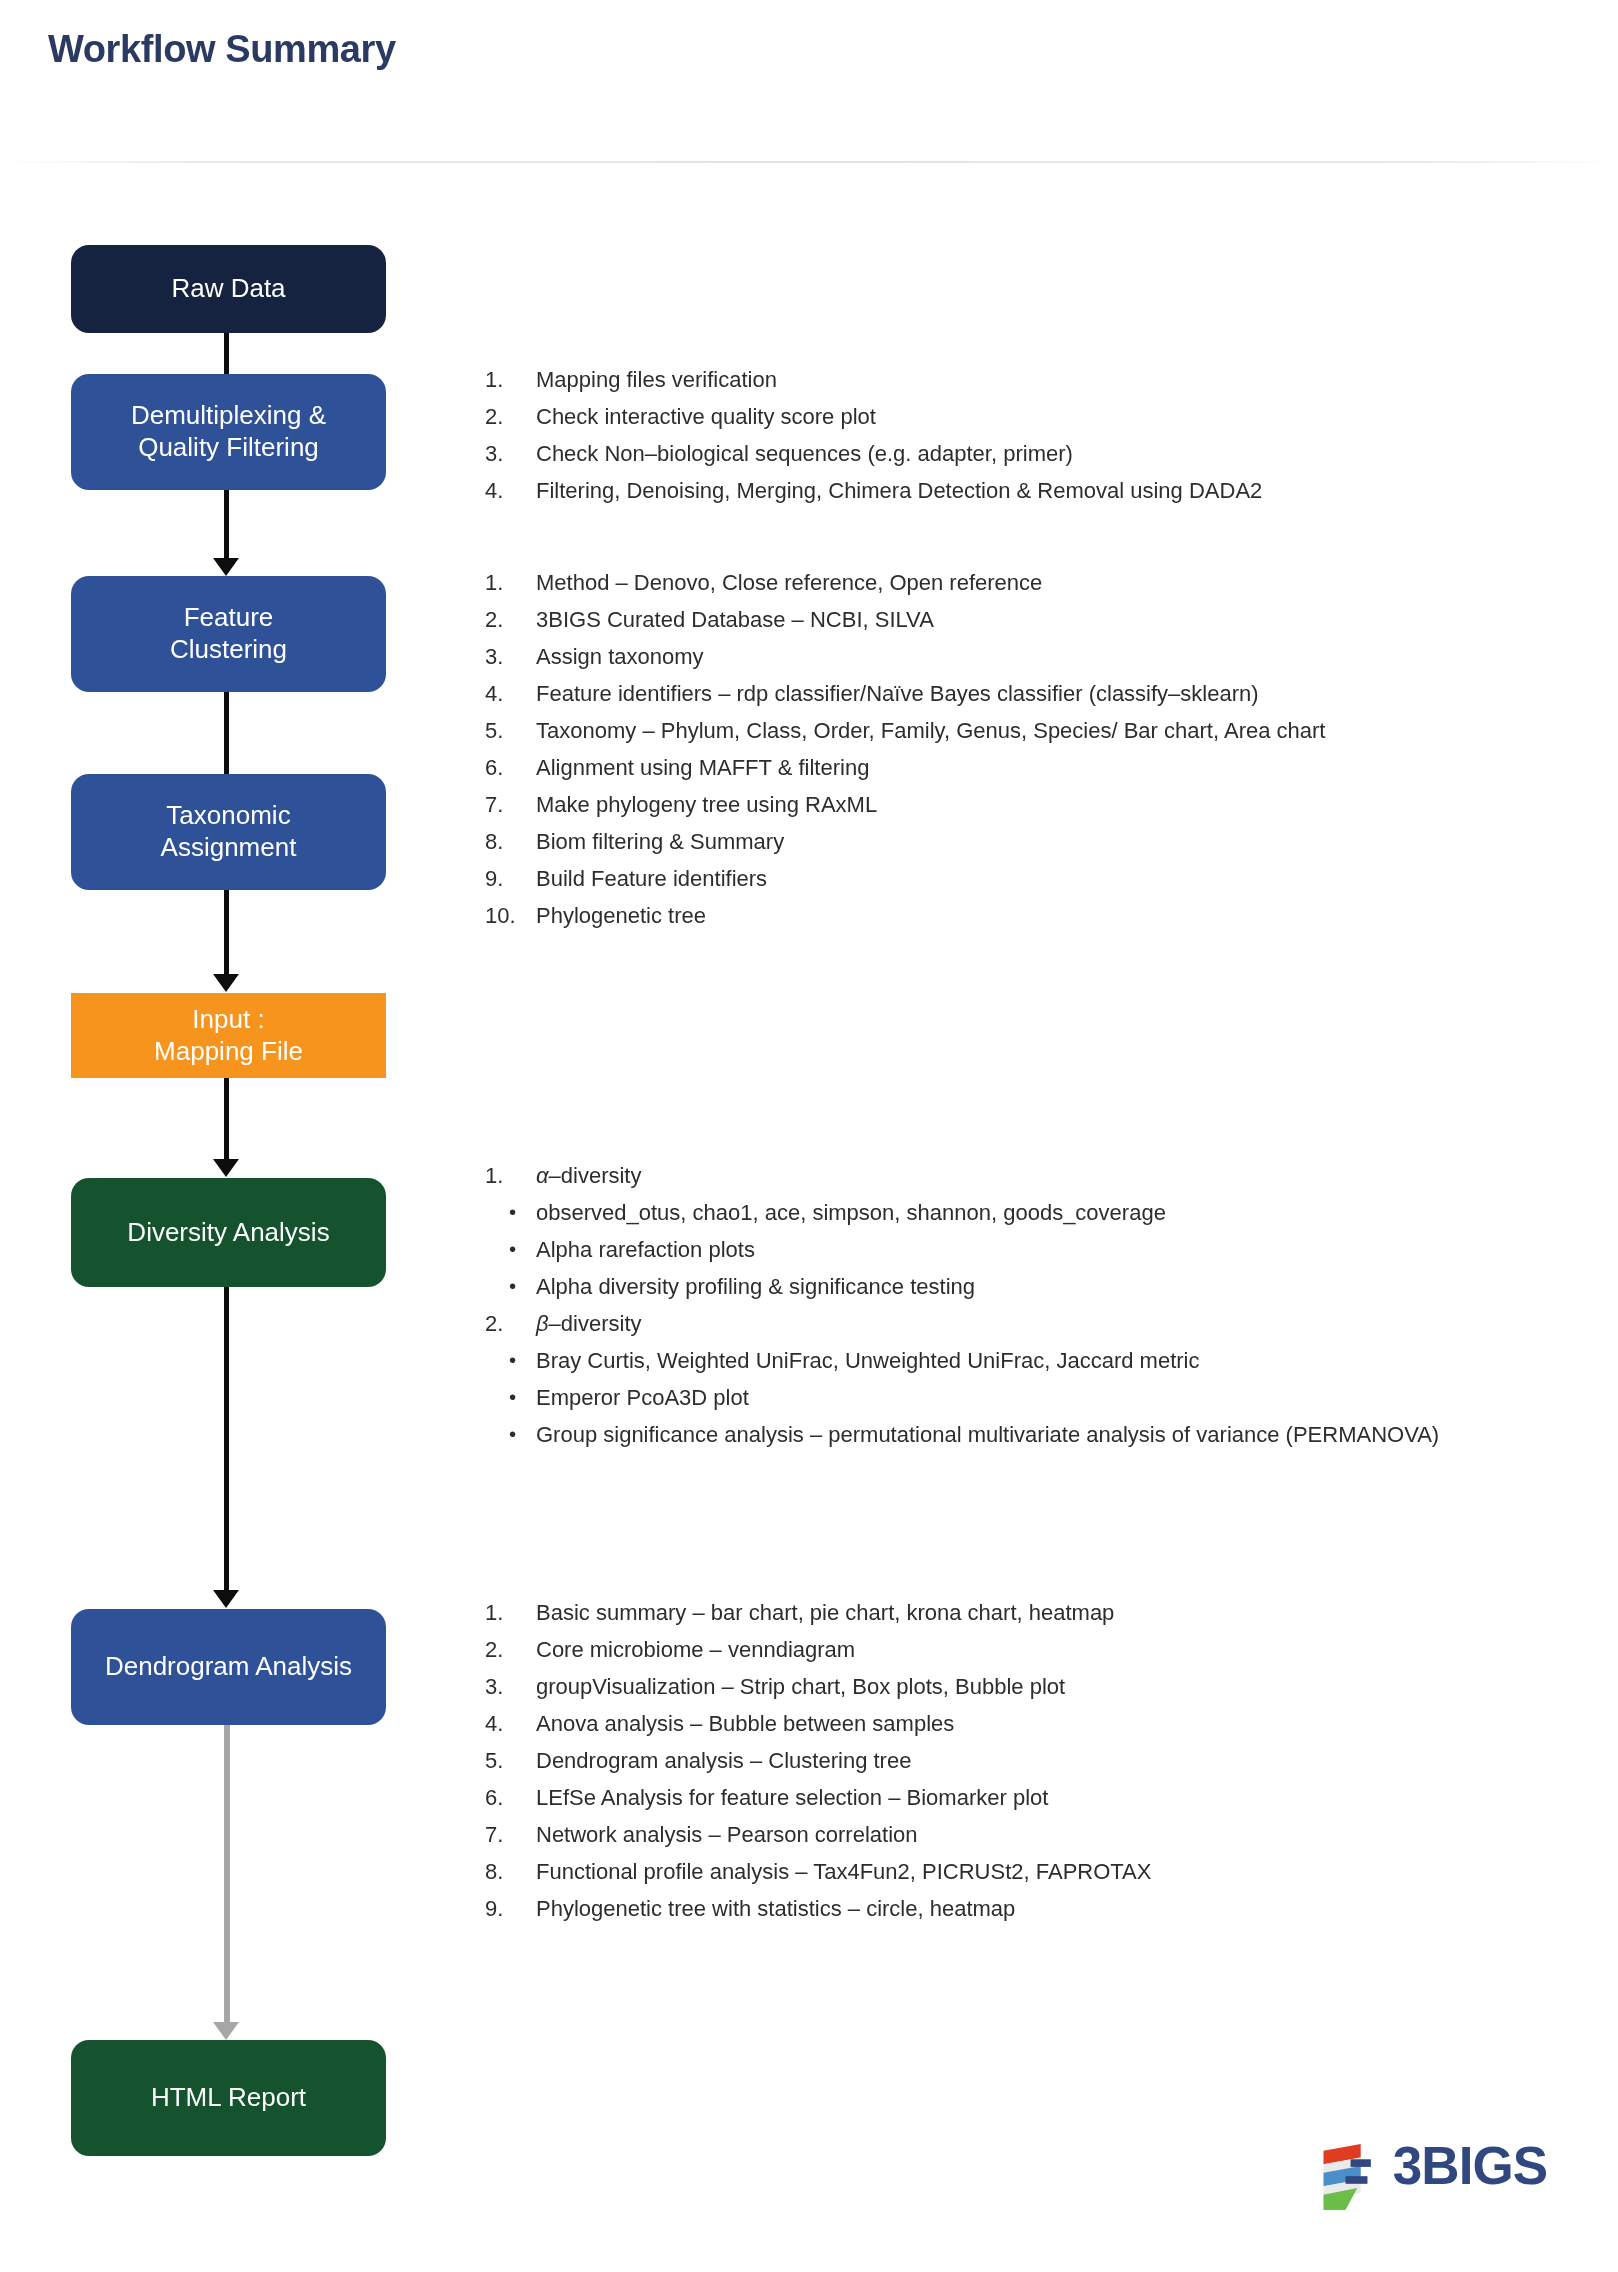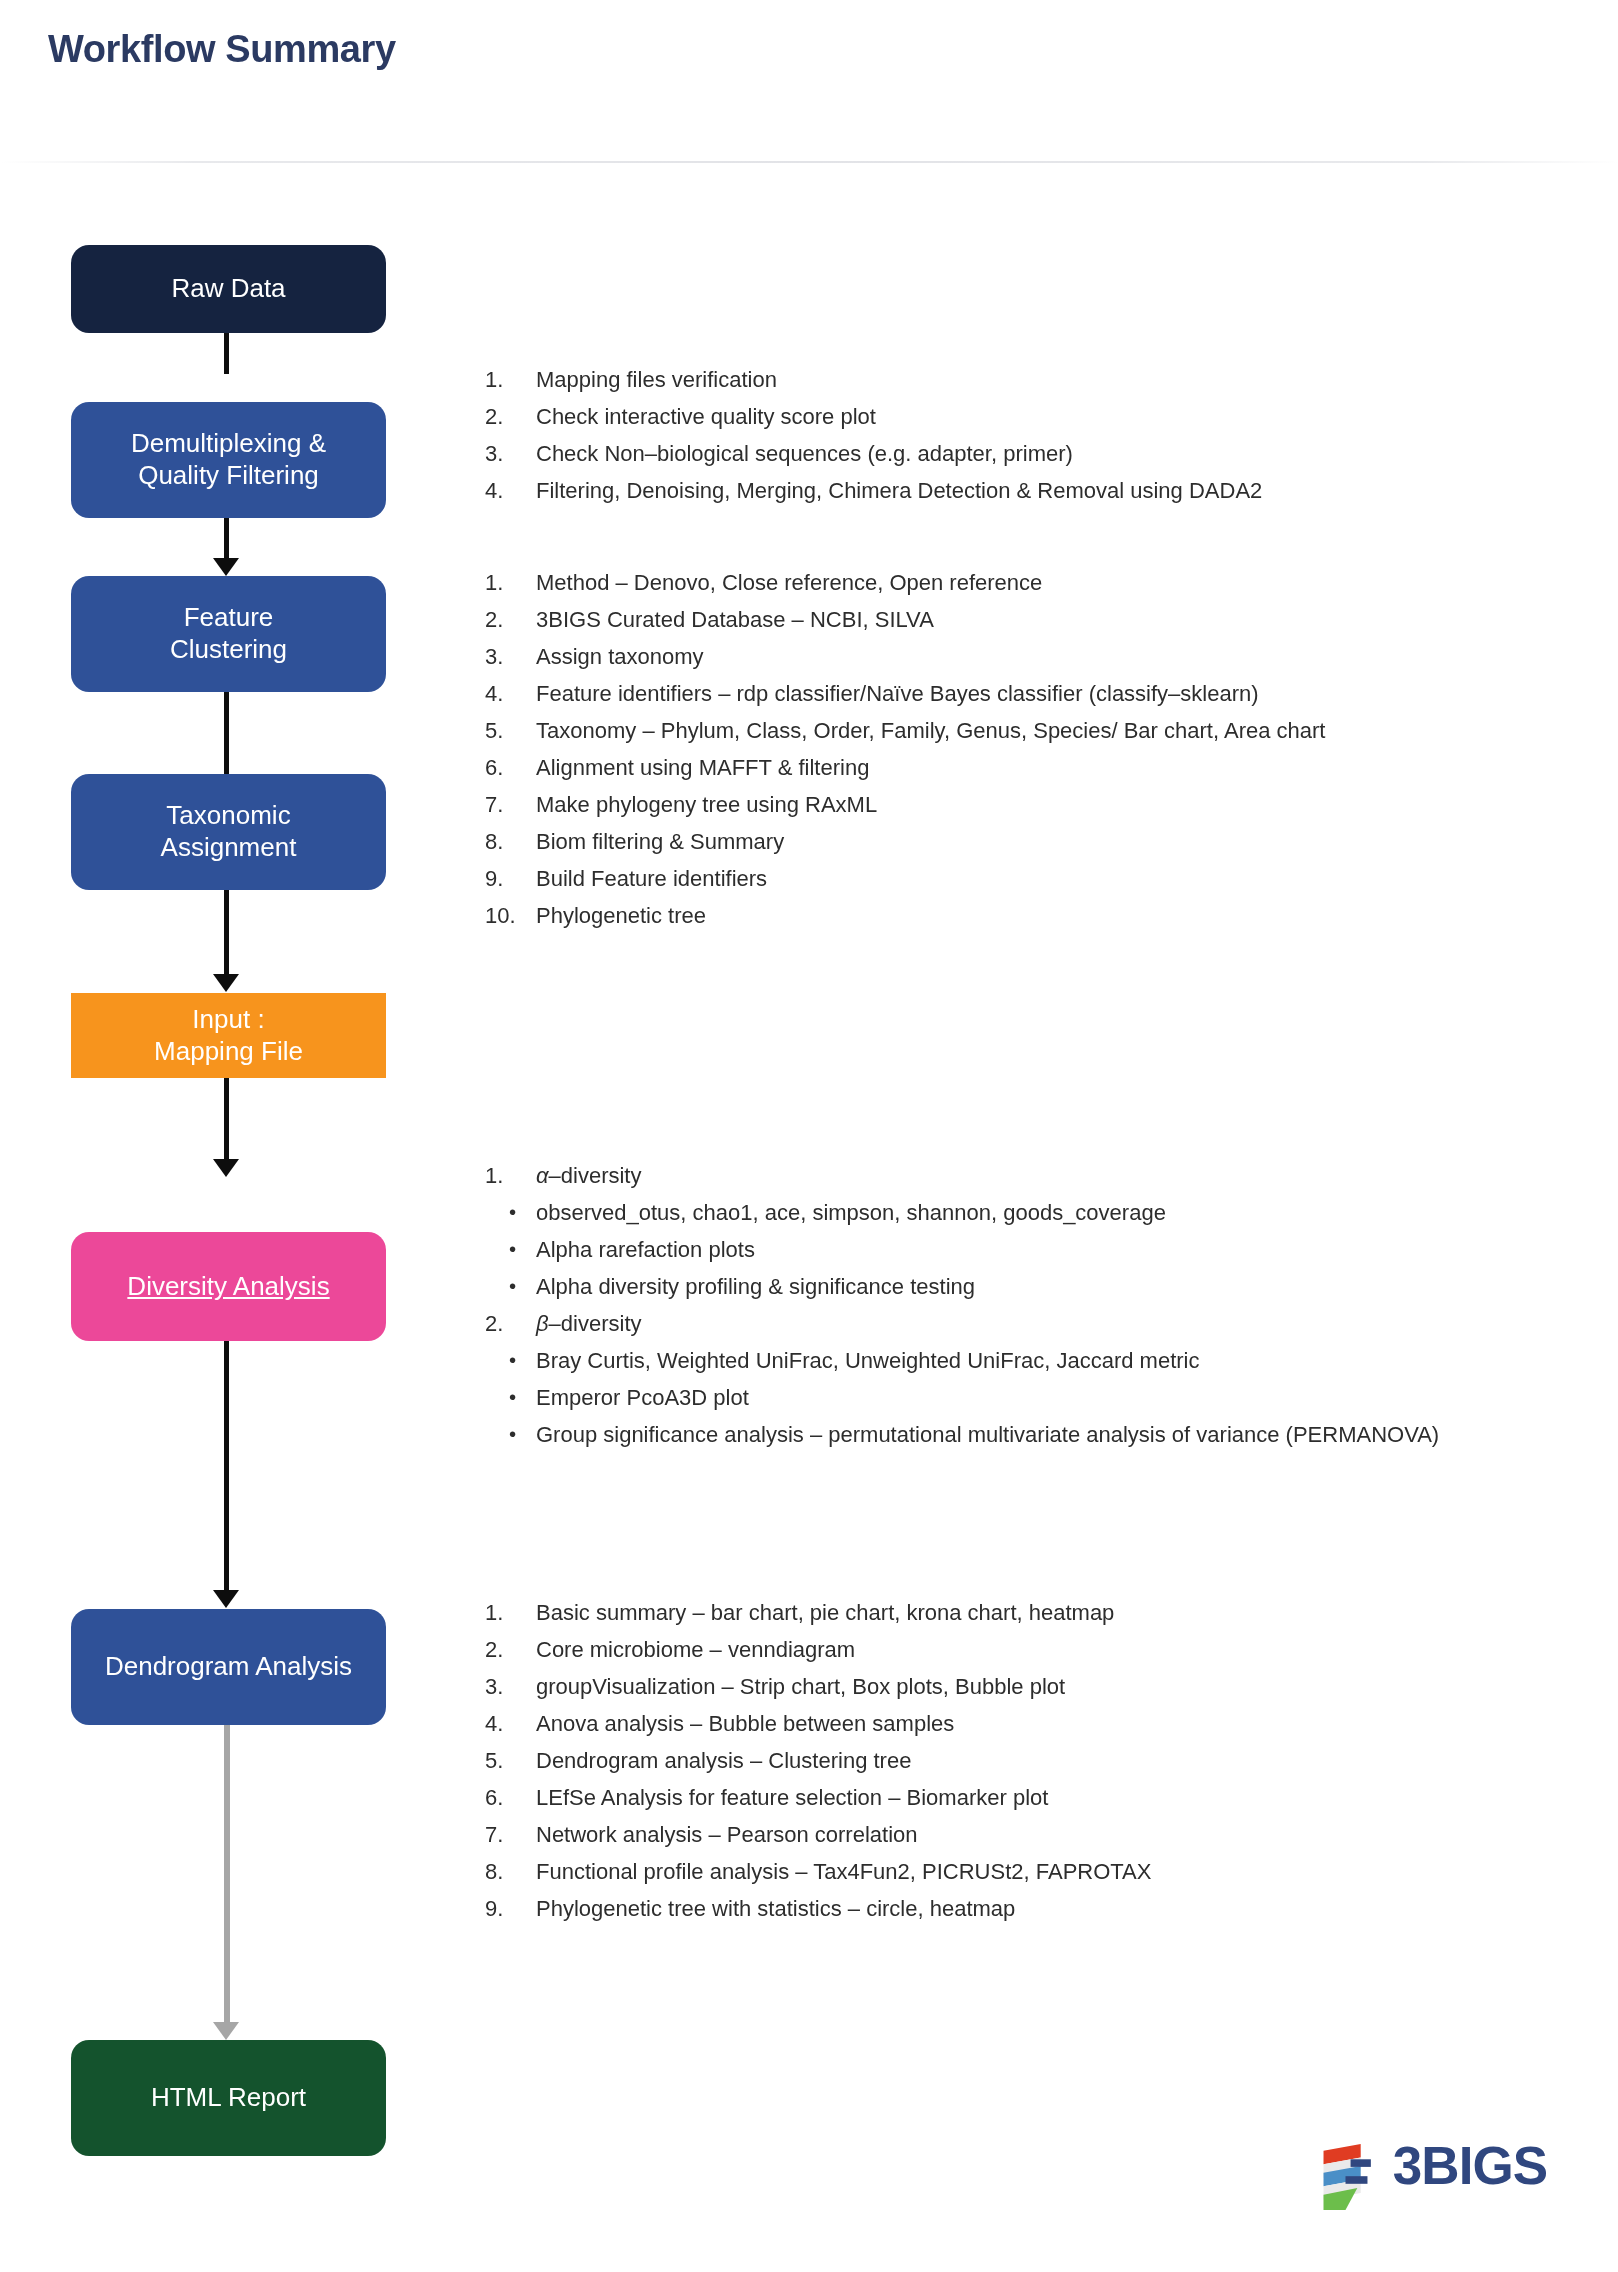--- a/index.html
+++ b/index.html
@@ -166,37 +166,37 @@
       <div class="arrowhead" style="top: 974px;"></div>
       <div class="connector" style="top: 1078px; height: 84px;"></div>
       <div class="arrowhead" style="top: 1159px;"></div>
       <div class="connector" style="top: 1286px; height: 307px;"></div>
       <div class="arrowhead" style="top: 1590px;"></div>
       <div class="connector gray" style="top: 1724px; height: 301px;"></div>
       <div class="arrowhead gray" style="top: 2022px;"></div>
       <div class="flow-node" style="top: 245px; height: 88px; background: rgb(21, 35, 64);">
         <div style="white-space: pre-line;">Raw Data</div>
       </div>
-      <div class="flow-node" style="top: 374px; height: 116px; background: rgb(47, 81, 152); margin-top: 28px;">
+      <div class="flow-node" style="top: 374px; height: 116px; background: rgb(47, 81, 152);">
         <div style="white-space: pre-line;">Demultiplexing &amp;
 Quality Filtering</div>
       </div>
       <div class="flow-node" style="top: 576px; height: 116px; background: rgb(47, 81, 152);">
         <div style="white-space: pre-line;">Feature
 Clustering</div>
       </div>
       <div class="flow-node" style="top: 774px; height: 116px; background: rgb(47, 81, 152);">
         <div style="white-space: pre-line;">Taxonomic
 Assignment</div>
       </div>
       <div class="flow-node square" style="top: 993px; height: 85px; background: rgb(247, 148, 29);">
         <div style="white-space: pre-line;">Input :
 Mapping File</div>
       </div>
-      <div class="flow-node" style="top: 1232px; height: 109px; background: #ec4899; text-decoration: underline;">
+      <div class="flow-node" style="top: 1178px; height: 109px; background: #14532d;">
         <div style="white-space: pre-line;">Diversity Analysis</div>
       </div>
       <div class="flow-node" style="top: 1609px; height: 116px; background: rgb(47, 81, 152);">
         <div style="white-space: pre-line;">Dendrogram Analysis</div>
       </div>
       <div class="flow-node" style="top: 2040px; height: 116px; background: #14532d;">
         <div style="white-space: pre-line;">HTML Report</div>
       </div>
     </div>
 

